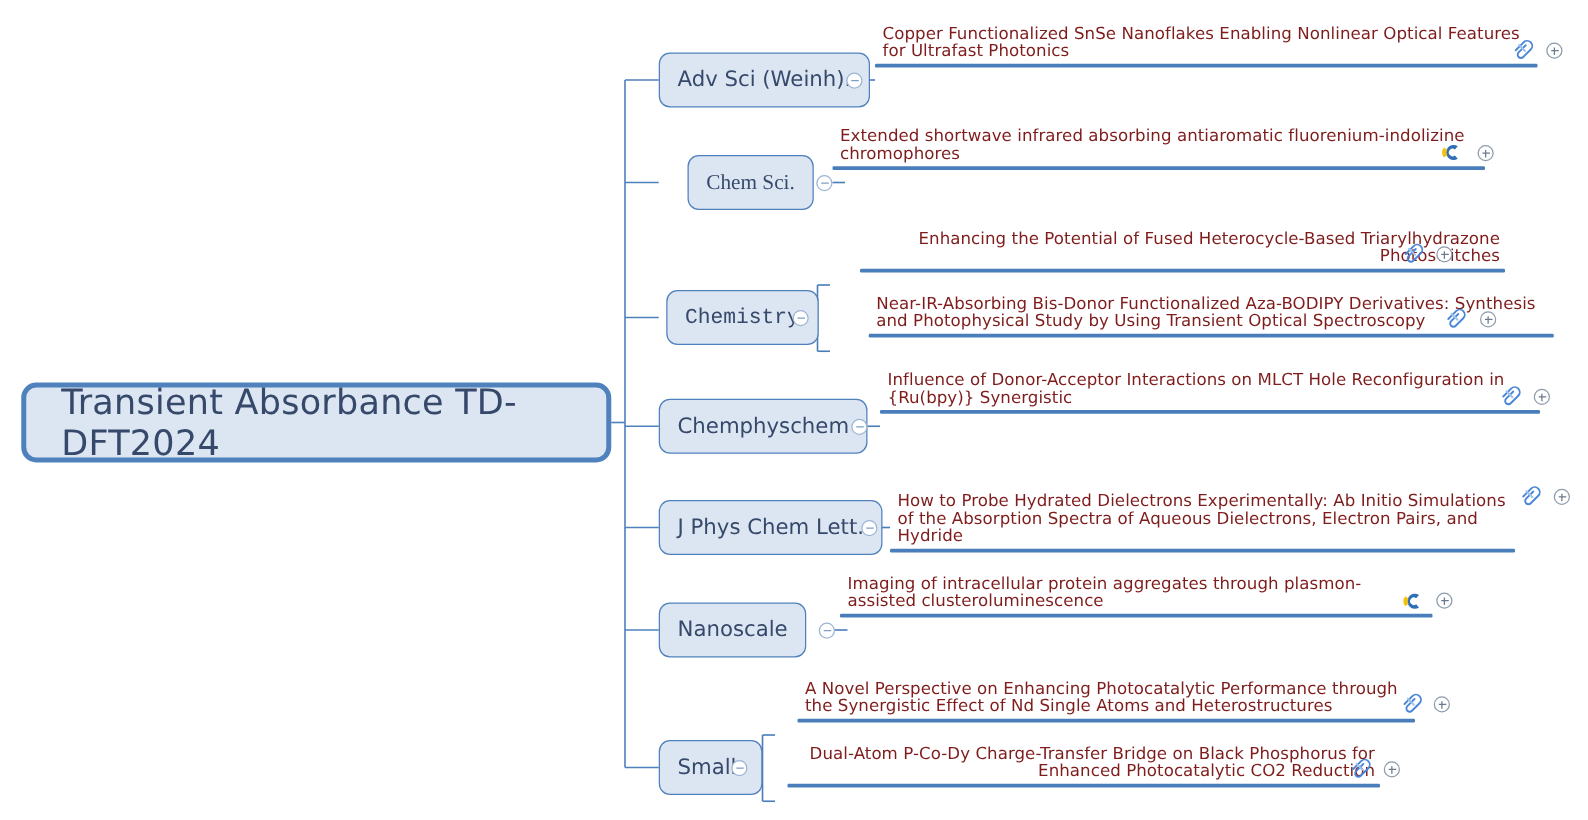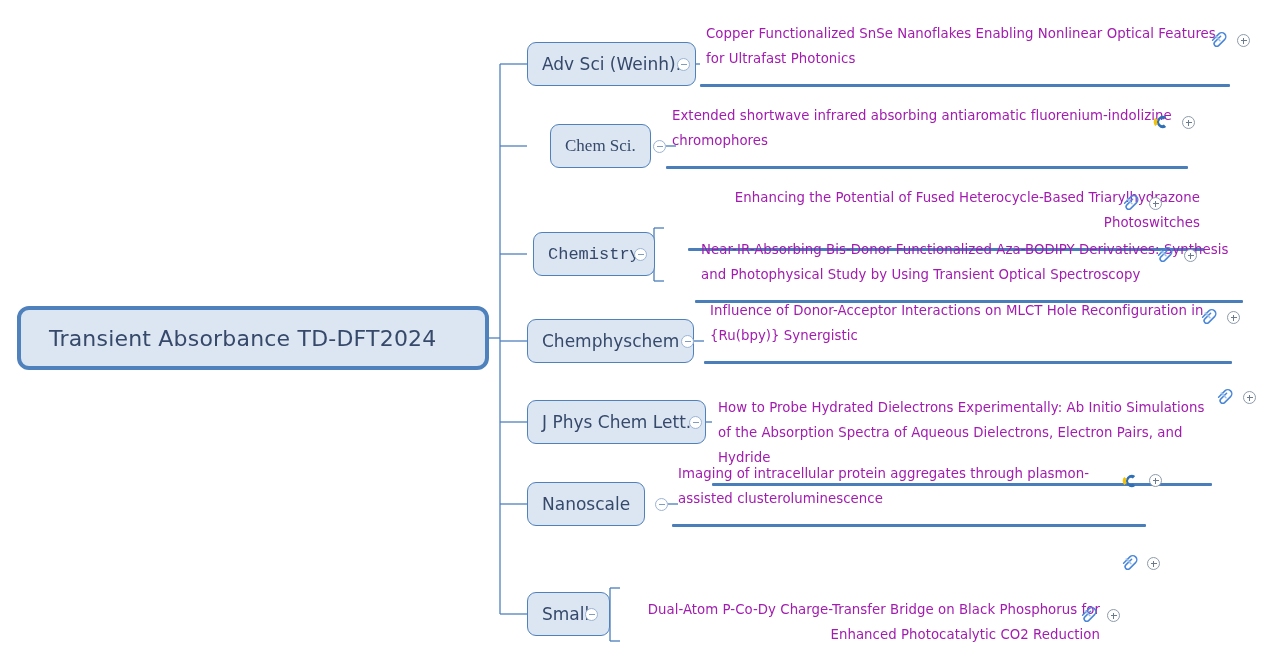--- a/index.html
+++ b/index.html
@@ -37,21 +37,21 @@
     top: 306px;
     width: 472px;
     height: 64px;
     box-sizing: border-box;
     background: #dce6f2;
     border: 4px solid #4f81bd;
     border-radius: 12px;
     display: flex;
     align-items: center;
     padding-left: 28px;
-    font-size: 22px;
+    font-size: 28px;
     color: #36496b;
     letter-spacing: 0.2px;
   }
 
   
   .jnode {
     position: absolute;
     box-sizing: border-box;
     background: #dce6f2;
     border: 1.6px solid #4f81bd;
@@ -86,23 +86,23 @@
     background: #7f9dc4;
   }
 
   
   .article {
     position: absolute;
     box-sizing: border-box;
   }
   .article .atext {
     font-size: 13.3px;
-    line-height: 25px;
-    color: #a21caf;
-    padding: 0 4px 13px 6px;
+    line-height: 14px;
+    color: #7f1d1d;
+    padding: 0 4px 2px 6px;
     letter-spacing: 0.05px;
   }
   .article .abar {
     height: 3px;
     background: #4a7ebb;
     border-radius: 1px;
   }
 
   
   .icon-slot {
@@ -305,20 +305,24 @@
     <div class="abar"></div>
   </div>
   <div class="icon-slot" style="left:1121px; top:472px;">
     <svg class="c-icon" width="18" height="18" viewBox="0 0 18 18">
       <path d="M14.2 4.0 A6 6 0 1 0 14.2 14.0 L11.9 11.4 A3 3 0 1 1 11.9 6.6 Z" fill="#2f6fb5"></path>
       <path d="M3.2 5.0 A6 6 0 0 0 3.2 13.0 L5.9 11.0 A3 3 0 0 1 5.9 7.0 Z" fill="#f2c20c"></path>
     </svg>
   </div>
   <div class="plus-icon" style="left:1149px; top:474px;"></div>
 
+  <div class="article" style="left:638px; top:545px; width:494px;">
+    <div class="atext">A Novel Perspective on Enhancing Photocatalytic Performance through the Synergistic Effect of Nd Single Atoms and Heterostructures</div>
+    <div class="abar"></div>
+  </div>
   <div class="icon-slot clip-icon" style="left:1119px; top:554px;">
     <svg width="20" height="20" viewBox="0 0 20 20">
       <g stroke="#4a86d8" stroke-width="1.5" fill="none" stroke-linecap="round">
         <path d="M12.6 5.2 L6.9 10.9a2.6 2.6 0 0 0 3.7 3.7l6.0-6.0a4.0 4.0 0 0 0-5.7-5.7L4.6 9.2"></path>
         <path d="M7.2 5.0 L12.0 9.8" stroke="#9dc3ec"></path>
       </g>
     </svg>
   </div>
   <div class="plus-icon" style="left:1147px; top:557px;"></div>
 

